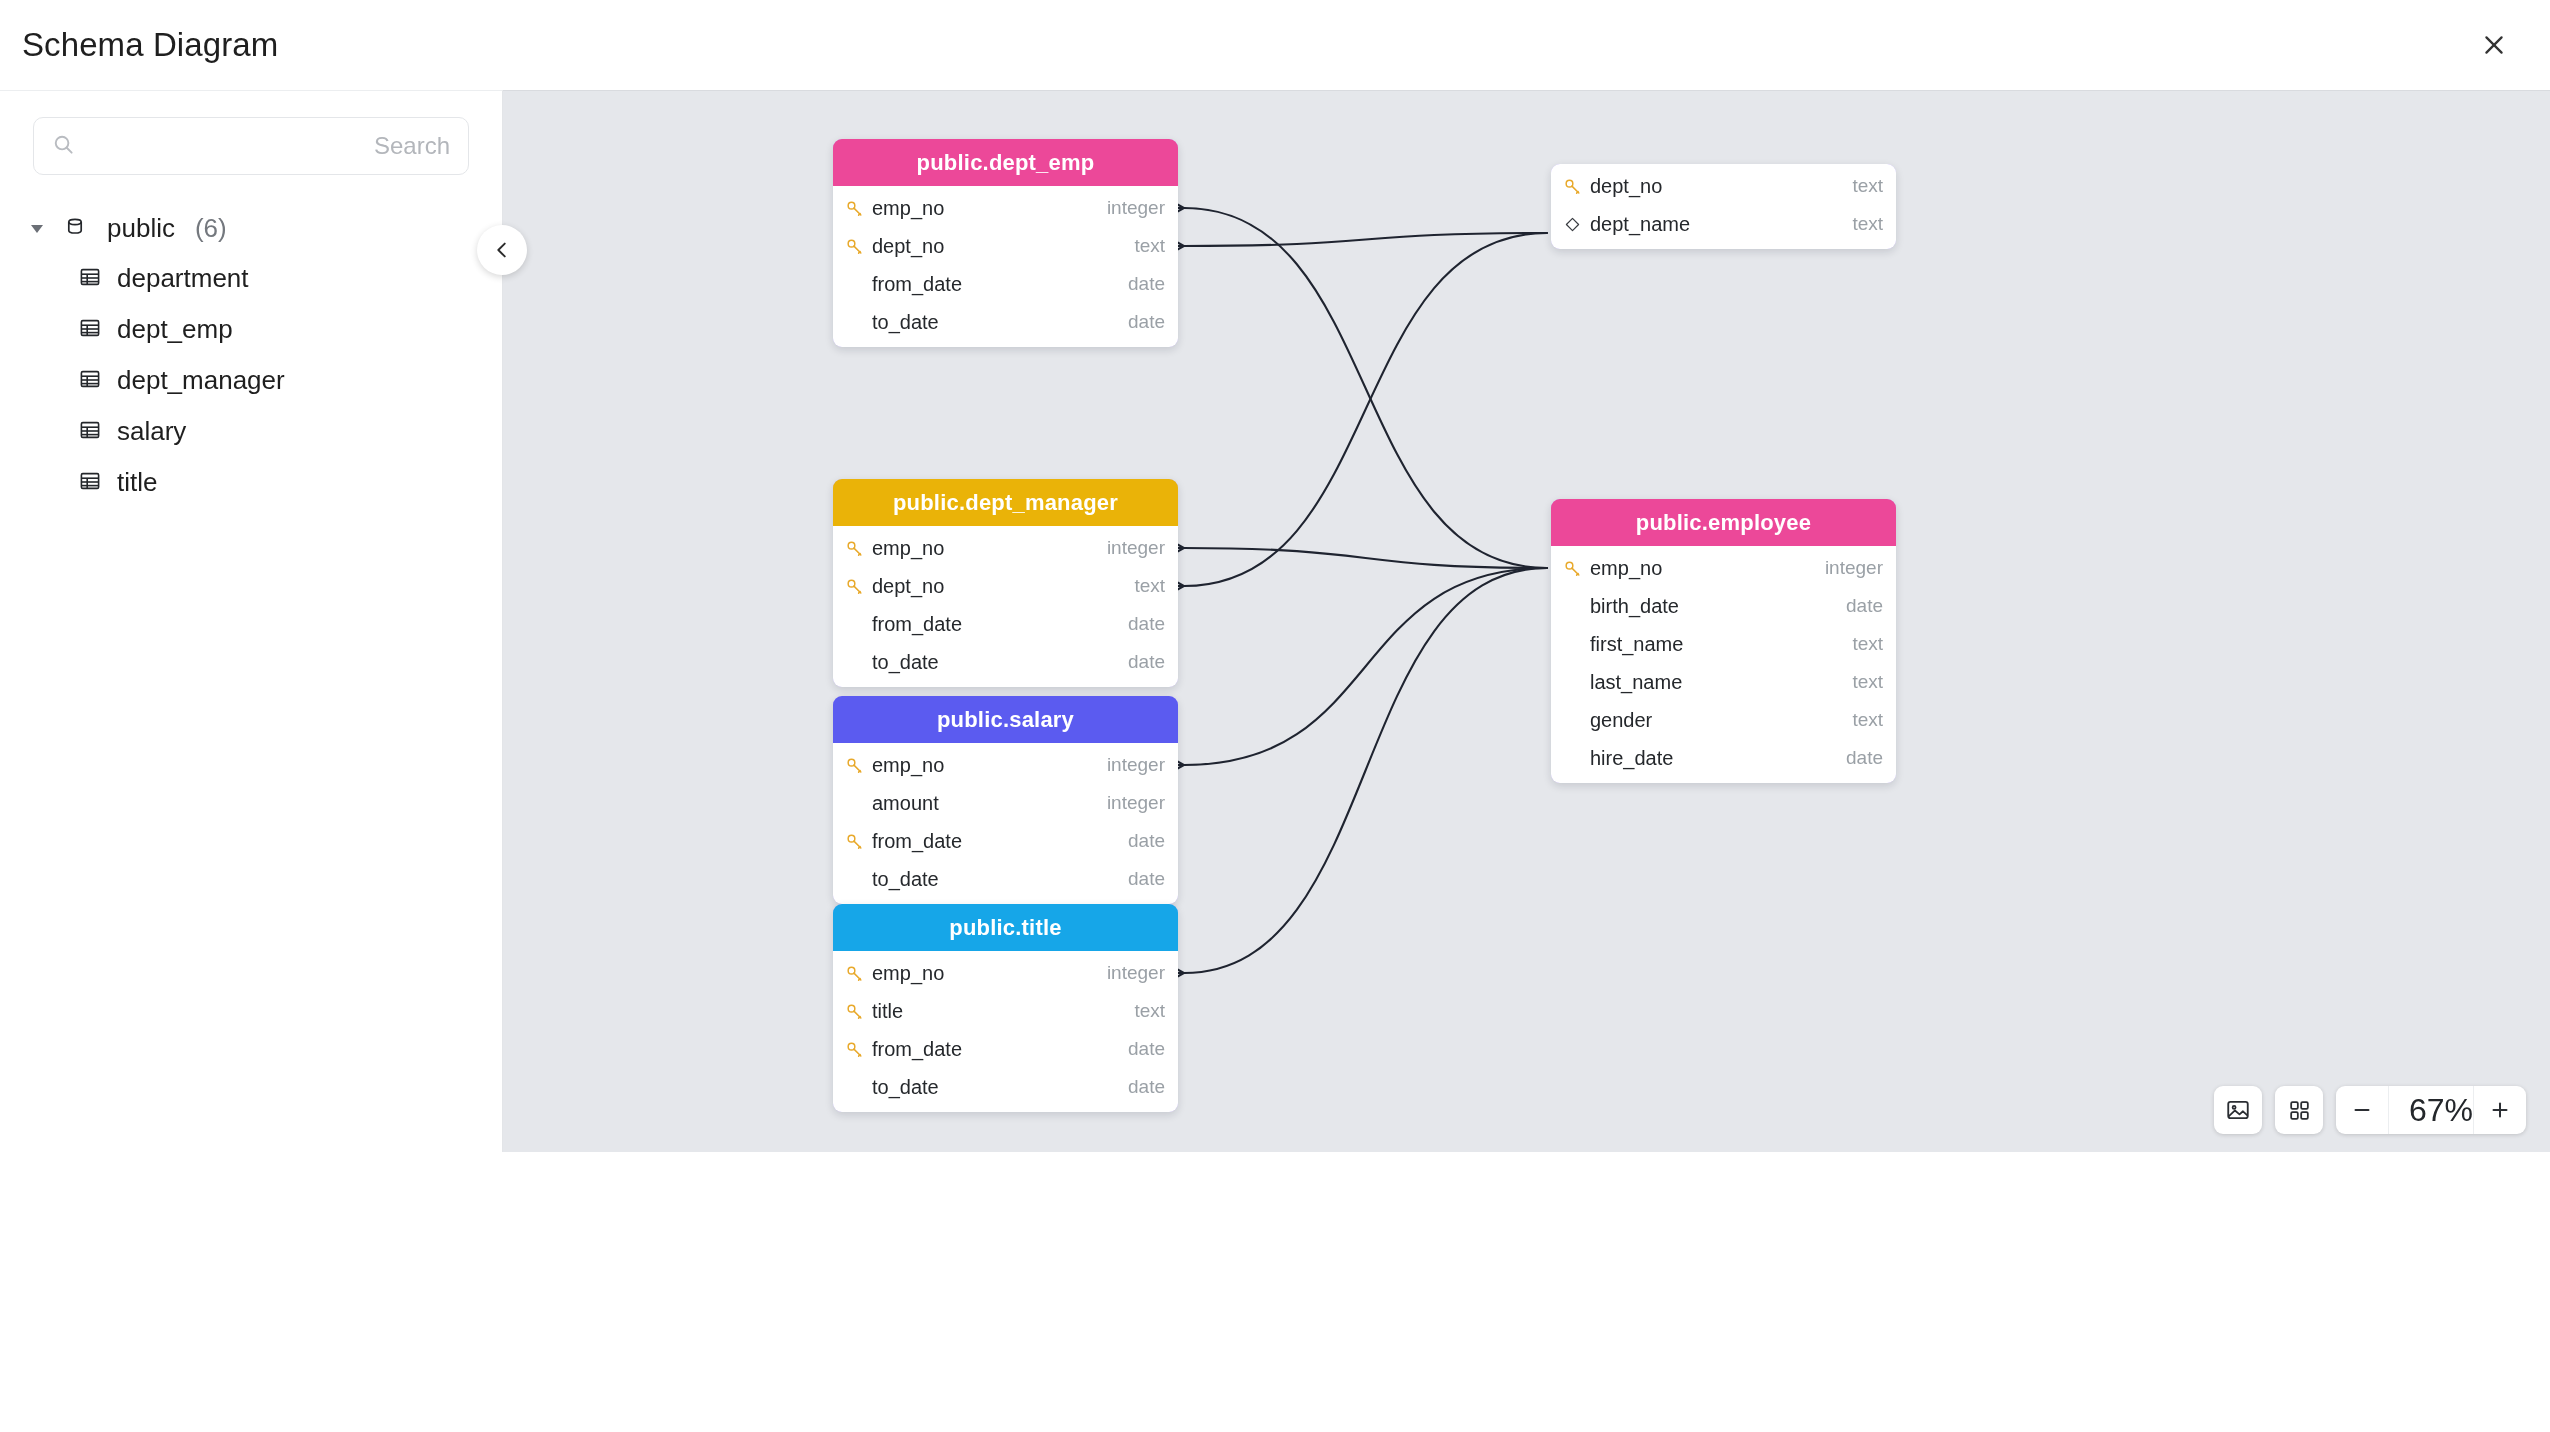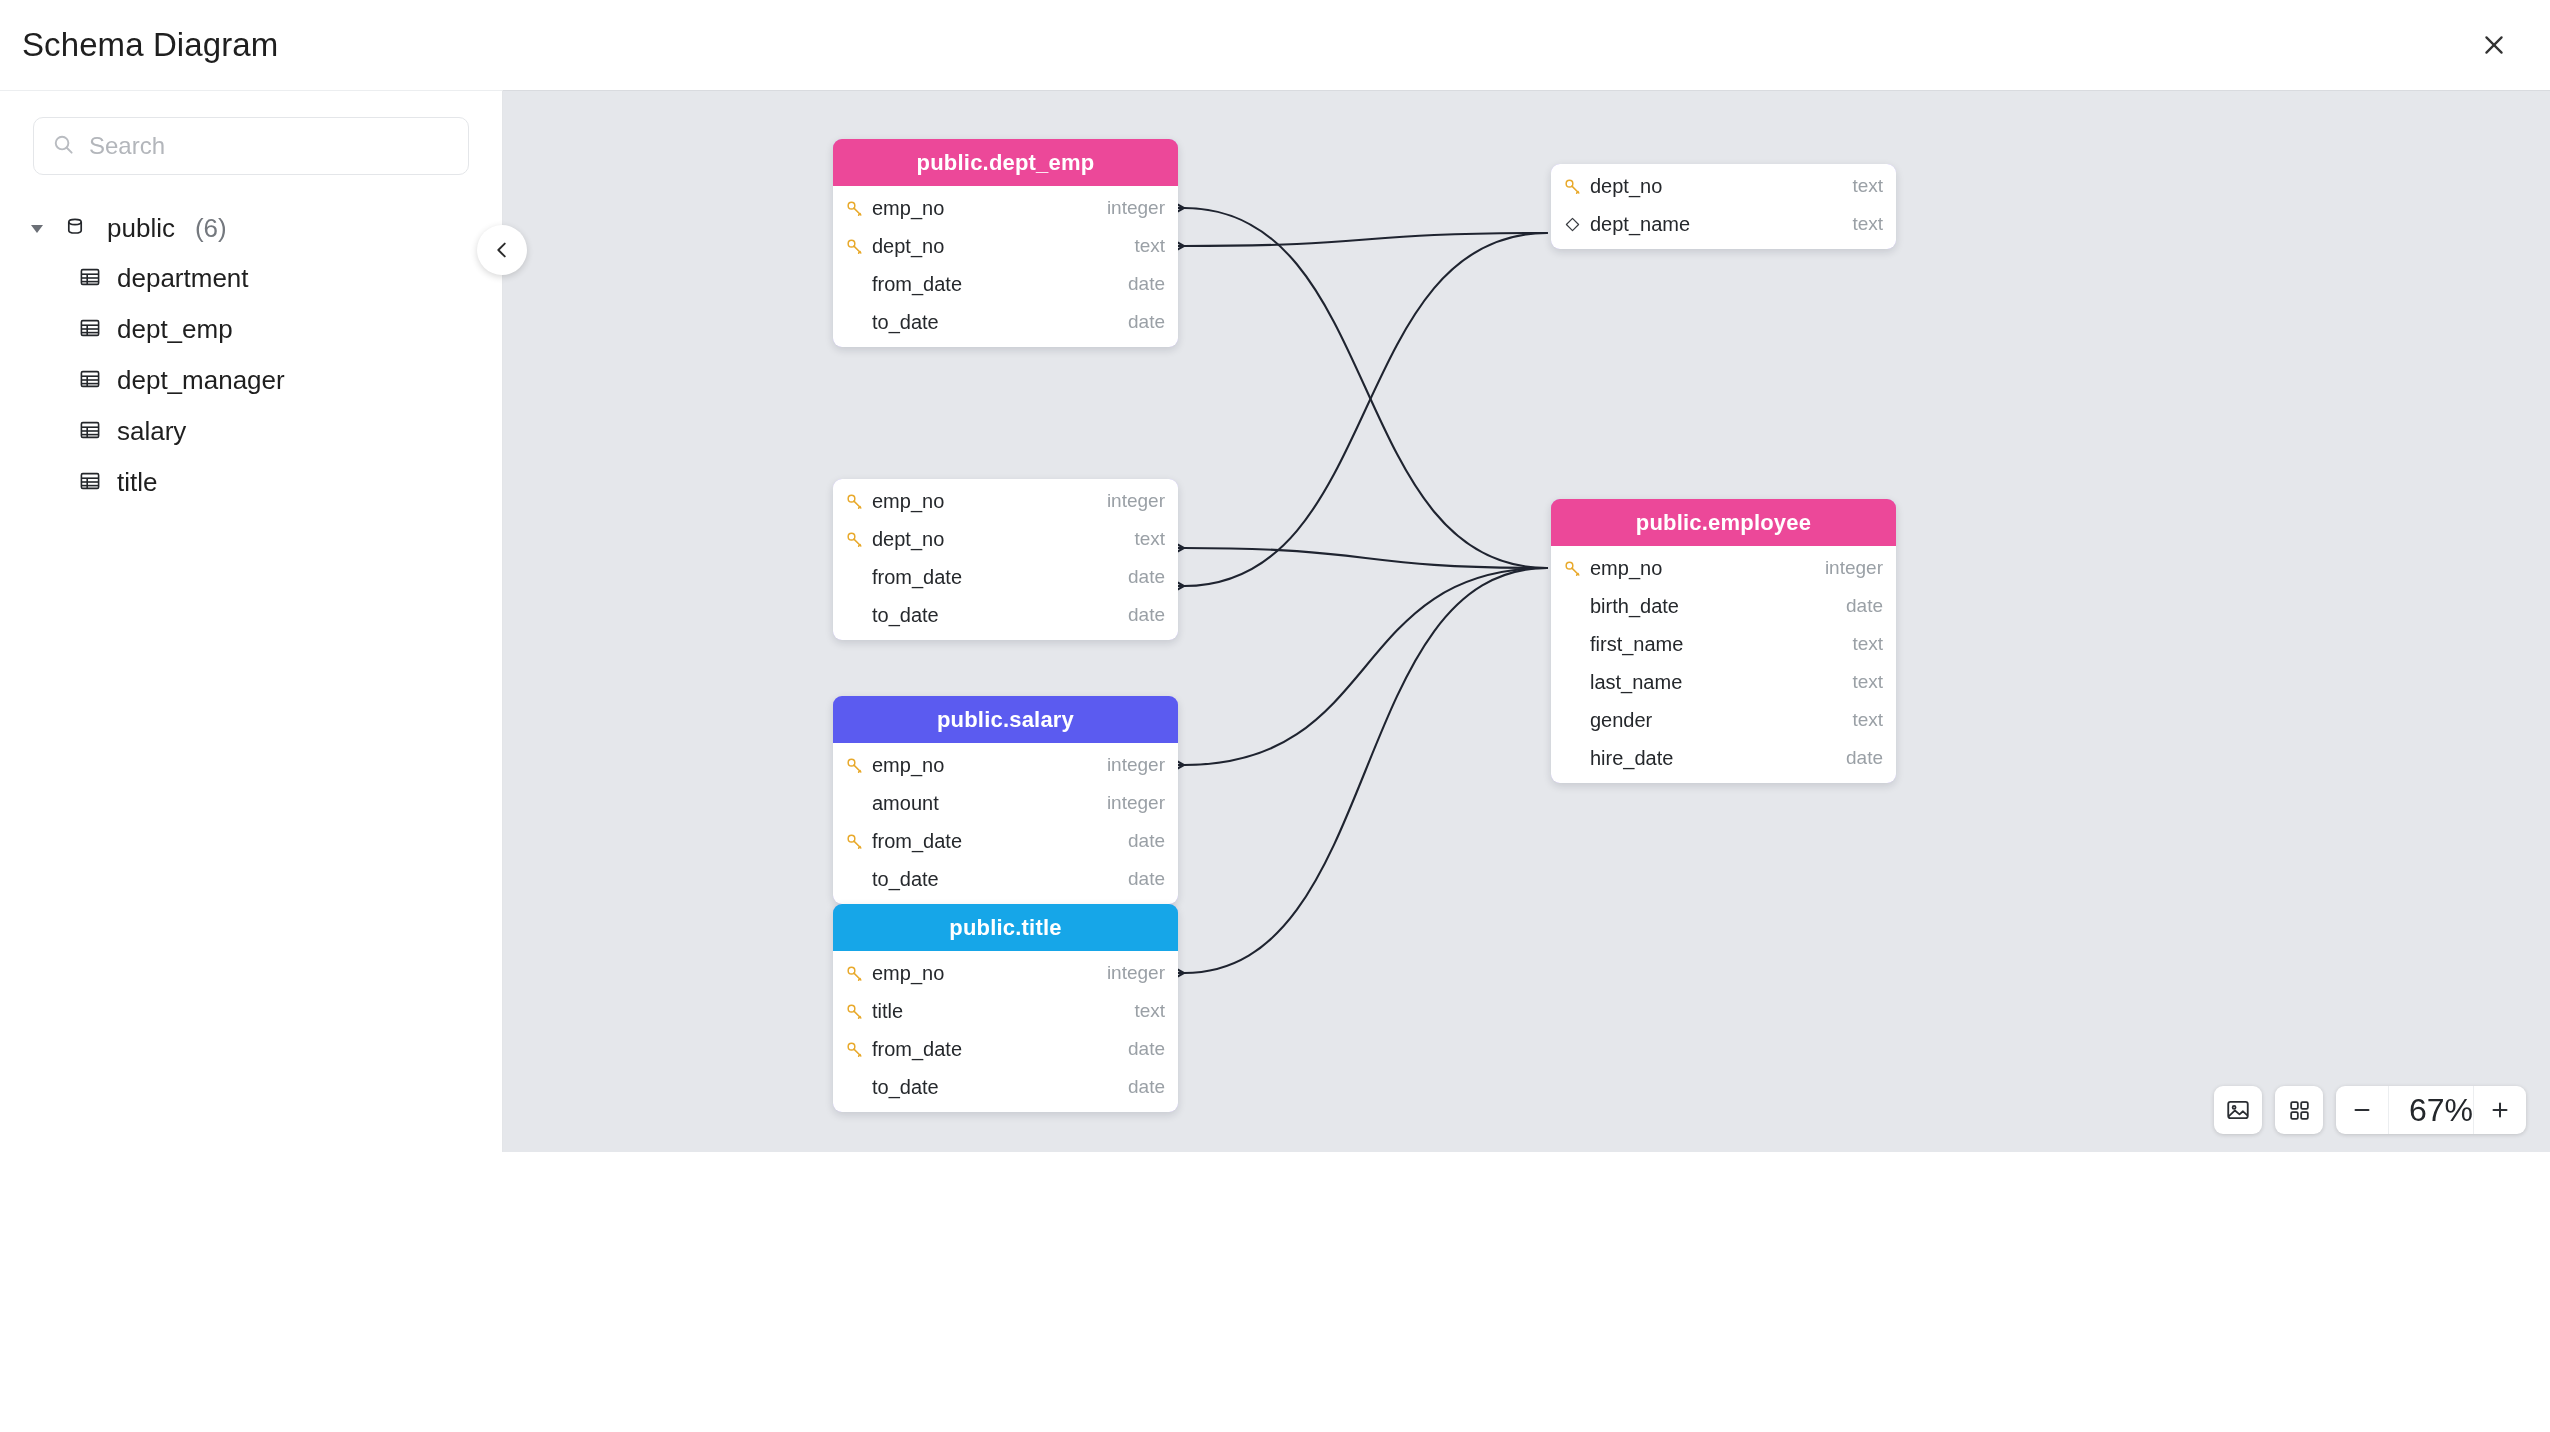--- a/index.html
+++ b/index.html
@@ -37,21 +37,21 @@
     position: relative;
   }
   .search-wrap { padding: 0 33px 0 33px; }
   .search-box {
     height: 58px; border: 1px solid #e4e6e9; border-radius: 10px;
     display: flex; align-items: center; gap: 14px; padding: 0 18px;
     background: #fff;
   }
   .search-box input {
     border: none; outline: none; flex: 1 1 auto; font-size: 24px;
-    color: #333; font-family: "Liberation Sans", sans-serif; background: transparent;
+    color: #333; font-family: "Liberation Sans", sans-serif; background: transparent; text-align: right;
   }
   .search-box input::placeholder { color: #b3b6bb; }
 
   .tree { margin-top: 29px; }
   .tree-schema {
     display: flex; align-items: center; gap: 20px;
     padding: 9px 0 9px 33px; cursor: pointer;
   }
   .caret { width: 0; height: 0; border-left: 8px solid #6b6f76;
            border-top: 6px solid transparent; border-bottom: 6px solid transparent;
@@ -318,20 +318,23 @@
                   <svg width="17" height="17" viewBox="0 0 24 24" fill="none" stroke="#3a3d42" stroke-width="1.7" stroke-linejoin="round">
      <polygon points="12,3.4 20.6,12 12,20.6 3.4,12"></polygon>
    </svg>
                 </span>
        <span class="col-name">dept_name</span>
        <span class="col-type">text</span>
      </div>
             </div>
           </div>
           <div class="node" id="node-dept_manager" style="left:330px; top:388px; width:345px;">
+            <div class="node-head" style="background:#eab308;">
+              <span>public.dept_manager</span>
+            </div>
             <div class="node-rows">
               <div class="row">
        <span class="ic">
                   <svg width="19" height="19" viewBox="0 0 24 24" fill="none" stroke="#e8a92b" stroke-width="1.9" stroke-linecap="round" stroke-linejoin="round">
      <circle cx="8.2" cy="8.4" r="4.2"></circle>
      <line x1="11.3" y1="11.5" x2="20" y2="20.2"></line>
      <line x1="17.2" y1="20.4" x2="19.1" y2="18.5"></line>
    </svg>
                 </span>
        <span class="col-name">emp_no</span>

